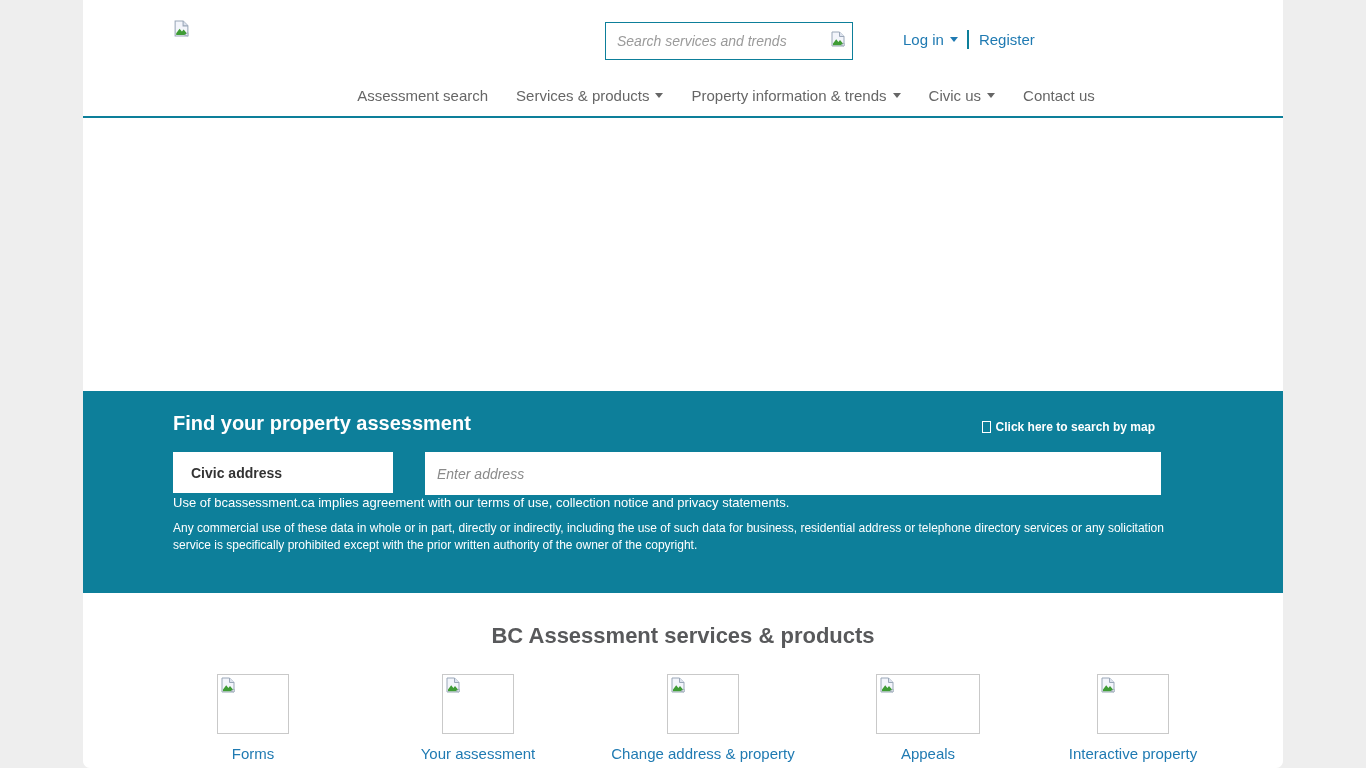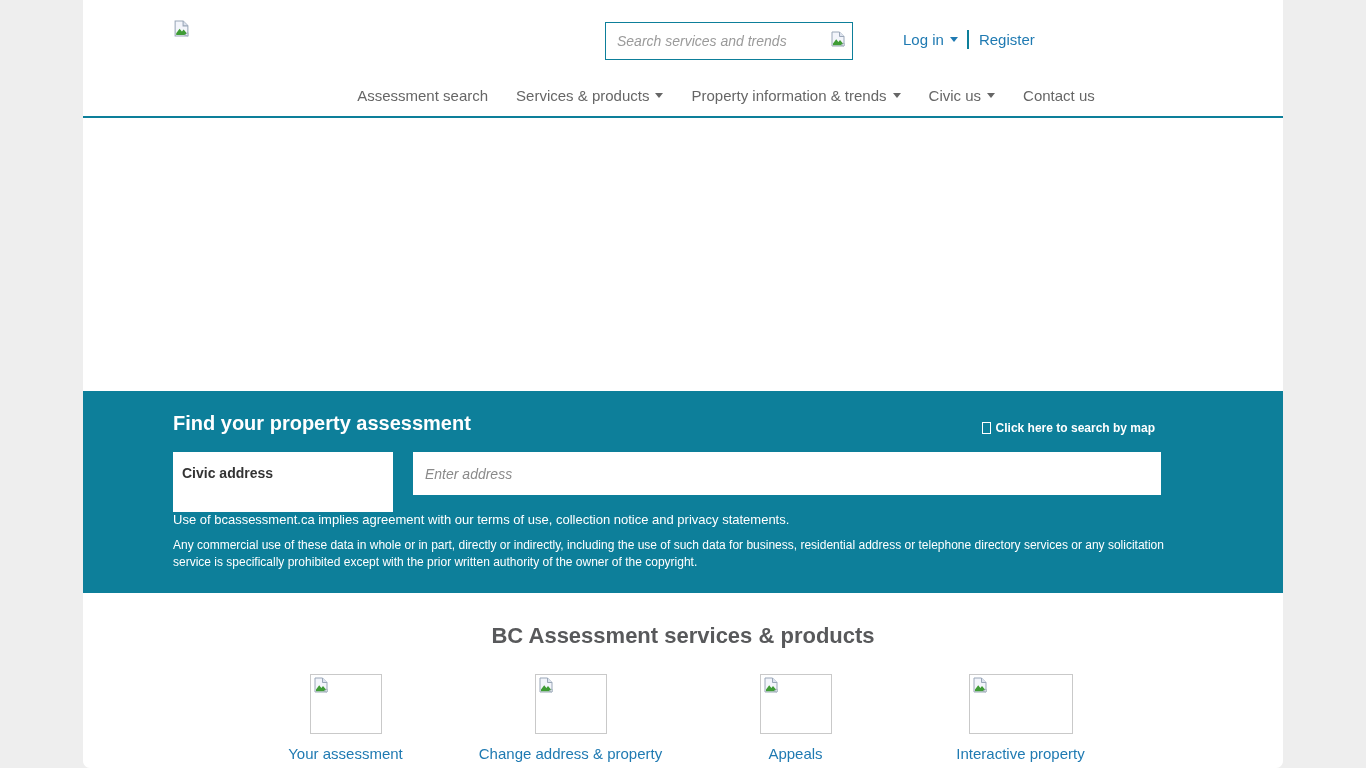--- a/index.html
+++ b/index.html
@@ -23,30 +23,30 @@
 
   .nav { height:41px; border-bottom:2px solid #0d7f9a; display:flex; align-items:center;
     justify-content:center; padding-left:86px; font-size:15px; color:#666; }
   .nav-item { display:flex; align-items:center; cursor:pointer; padding:0 14px; white-space:nowrap; }
 
   
   .hero { height:273px; background:#fff; }
 
   
   .band { background:#0d7f9a; color:#fff; height:202px; box-sizing:border-box; padding:21px 90px 0; }
-  .band-head { display:flex; justify-content:space-between; align-items:flex-end; width:982px; }
+  .band-head { display:flex; justify-content:space-between; align-items:center; width:982px; }
   .band-title { font-size:20px; font-weight:bold; margin:0; }
   .map-link { font-size:12px; font-weight:bold; display:flex; align-items:center; gap:5px;
     margin-top:7px; cursor:pointer; }
   .missing-glyph { display:inline-block; width:7px; height:10px; border:1px solid #fff; }
 
   .search-row { margin-top:17px; display:flex; width:988px; }
-  .civic-select { width:220px; height:60px; background:#fff; color:#333; font-weight:bold;
-    font-size:14px; line-height:43px; padding-left:9px; box-sizing:border-box;
-    margin-right:20px; cursor:pointer; }
+  .civic-select { width:220px; height:41px; background:#fff; color:#333; font-weight:bold;
+    font-size:14px; line-height:43px; padding-left:18px; box-sizing:border-box;
+    margin-right:32px; cursor:pointer; }
   .addr-input { flex:1; height:43px; border:none; outline:none; padding:0 12px; font-size:14px;
     color:#444; box-sizing:border-box; font-family:"Liberation Sans", sans-serif; }
   .addr-input::placeholder { font-style:italic; color:#8a8a8a; }
 
   .legal-1 { font-size:13px; }
   .legal-2 { margin-top:10px; font-size:12px; line-height:17px; width:995px; }
 
   
   .services { text-align:center; padding-top:30px; }
   .services-title { font-size:22px; font-weight:bold; color:#58595b; margin:0 0 25px; }
@@ -144,20 +144,28 @@
   <div class="services">
     <h2 class="services-title">BC Assessment services &amp; products</h2>
 
     <div class="tiles">
       <div class="tile">
         <div class="tile-img">
           <svg width="16" height="16" viewBox="0 0 16 16">
               <use href="#broken-img"></use>
             </svg>
         </div>
+        <div class="tile-label">Forms</div>
+      </div>
+      <div class="tile">
+        <div class="tile-img">
+          <svg width="16" height="16" viewBox="0 0 16 16">
+              <use href="#broken-img"></use>
+            </svg>
+        </div>
         <div class="tile-label">Your assessment</div>
       </div>
       <div class="tile">
         <div class="tile-img">
           <svg width="16" height="16" viewBox="0 0 16 16">
               <use href="#broken-img"></use>
             </svg>
         </div>
         <div class="tile-label">Change address &amp; property</div>
       </div>

